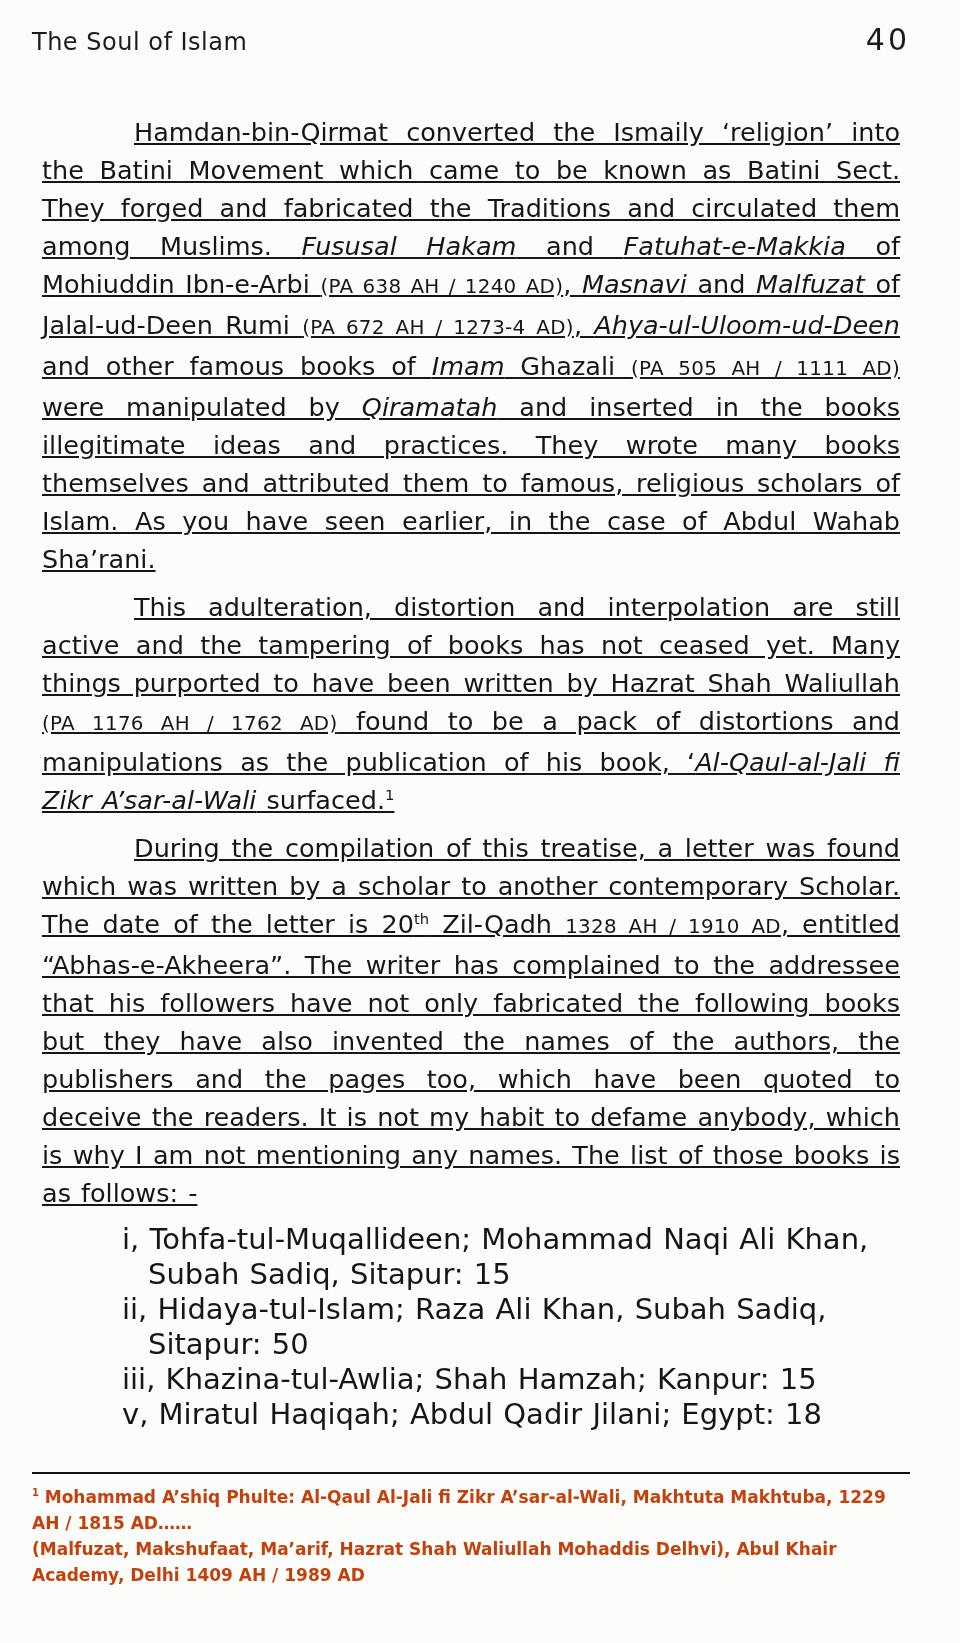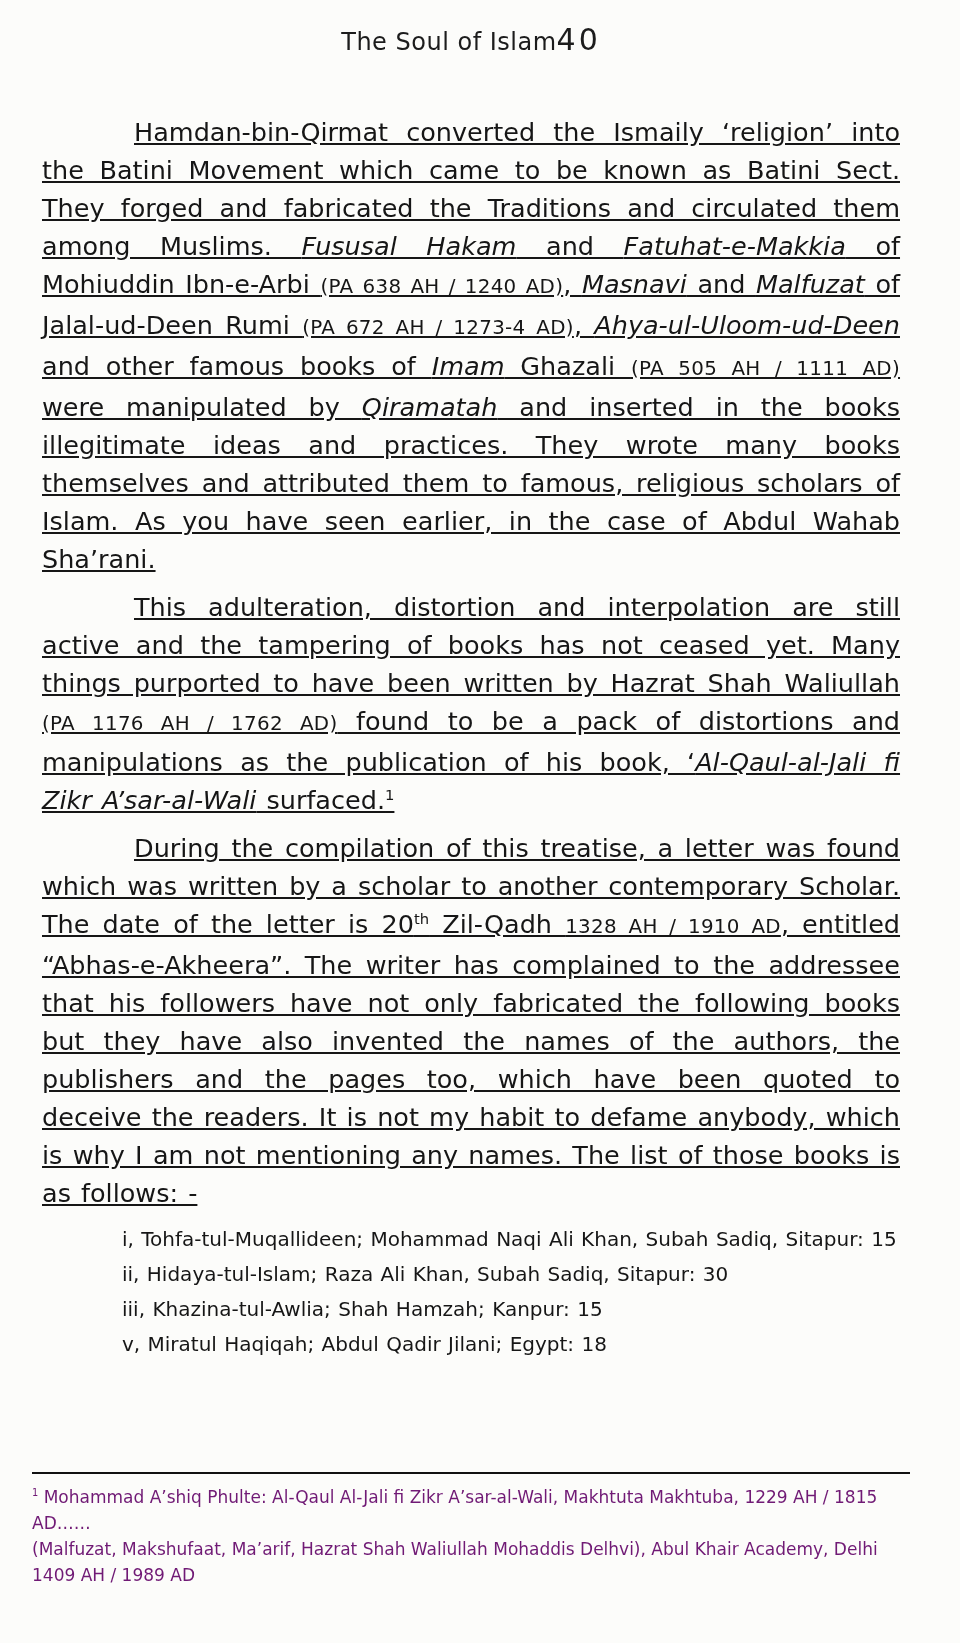--- a/index.html
+++ b/index.html
@@ -16,21 +16,21 @@
     color: #161616;
     font-family: "DejaVu Sans", "Liberation Sans", sans-serif;
     box-sizing: border-box;
     padding: 22px 50px 55px 32px;
     overflow: hidden;
     display: flex;
     flex-direction: column;
   }
   .page-header {
     display: flex;
-    justify-content: center;
+    justify-content: space-between;
     align-items: baseline;
     font-size: 24px;
     color: #1c1c1c;
   }
   .running-title { letter-spacing: 0.5px; }
   .page-number { letter-spacing: 3px; font-size: 30px; margin-right: 0; }
 
   .body-text {
     margin-top: 46px;
     font-size: 25.5px;
@@ -47,58 +47,59 @@
   .seg-i { font-style: italic; }
   .seg-s { font-size: 0.78em; letter-spacing: 0.3px; }
   sup.seg-sup {
     font-size: 0.58em;
     line-height: 0;
     vertical-align: super;
   }
 
   .book-list {
     margin: 10px 0 2px 90px;
-    font-size: 20px;
+    font-size: 29px;
     line-height: 35px;
     text-align: left;
     word-spacing: 1px;
   }
   .book-list-item {
     padding-left: 26px;
     text-indent: -26px;
   }
 
   .footnote-section {
     margin-top: auto;
     border-top: 2px solid #111;
     padding-top: 10px;
     font-size: 17px;
     line-height: 26px;
-    color: #701a75;
+    color: #c2410c;
+    font-weight: bold;
   }
   .footnote-line { margin: 0; }
 </style>
 </head>
 <body>
 
 <div class="page">
 
   <header class="page-header">
     <span class="running-title">The Soul of Islam</span>
     <span class="page-number">40</span>
   </header>
 
   <main class="body-text">
     <div id="content-blocks">
         <p class="para"><span class="seg-n">Hamdan-bin-Qirmat converted the Ismaily ‘religion’ into the Batini Movement which came to be known as Batini Sect. They forged and fabricated the Traditions and circulated them among Muslims. </span><span class="seg-i">Fususal Hakam</span><span class="seg-n"> and </span><span class="seg-i">Fatuhat-e-Makkia</span><span class="seg-n"> of Mohiuddin Ibn-e-Arbi </span><span class="seg-s">(PA 638 AH / 1240 AD)</span><span class="seg-n">, </span><span class="seg-i">Masnavi</span><span class="seg-n"> and </span><span class="seg-i">Malfuzat</span><span class="seg-n"> of Jalal-ud-Deen Rumi </span><span class="seg-s">(PA 672 AH / 1273-4 AD)</span><span class="seg-n">, </span><span class="seg-i">Ahya-ul-Uloom-ud-Deen</span><span class="seg-n"> and other famous books of </span><span class="seg-i">Imam</span><span class="seg-n"> Ghazali </span><span class="seg-s">(PA 505 AH / 1111 AD)</span><span class="seg-n"> were manipulated by </span><span class="seg-i">Qiramatah</span><span class="seg-n"> and inserted in the books illegitimate ideas and practices. They wrote many books themselves and attributed them to famous, religious scholars of Islam. As you have seen earlier, in the case of Abdul Wahab Sha’rani.</span></p>
         <p class="para"><span class="seg-n">This adulteration, distortion and interpolation are still active and the tampering of books has not ceased yet. Many things purported to have been written by Hazrat Shah Waliullah </span><span class="seg-s">(PA 1176 AH / 1762 AD)</span><span class="seg-n"> found to be a pack of distortions and manipulations as the publication of his book, ‘</span><span class="seg-i">Al-Qaul-al-Jali fi Zikr A’sar-al-Wali</span><span class="seg-n"> surfaced.</span><sup class="seg-sup">1</sup></p>
         <p class="para"><span class="seg-n">During the compilation of this treatise, a letter was found which was written by a scholar to another contemporary Scholar. The date of the letter is 20</span><sup class="seg-sup">th</sup><span class="seg-n"> Zil-Qadh </span><span class="seg-s">1328 AH / 1910 AD</span><span class="seg-n">, entitled “Abhas-e-Akheera”. The writer has complained to the addressee that his followers have not only fabricated the following books but they have also invented the names of the authors, the publishers and the pages too, which have been quoted to deceive the readers. It is not my habit to defame anybody, which is why I am not mentioning any names. The list of those books is as follows: -</span></p>
         <div class="book-list">
           <div class="book-list-item">i, Tohfa-tul-Muqallideen; Mohammad Naqi Ali Khan, Subah Sadiq, Sitapur: 15</div>
-          <div class="book-list-item">ii, Hidaya-tul-Islam; Raza Ali Khan, Subah Sadiq, Sitapur: 30</div>
+          <div class="book-list-item">ii, Hidaya-tul-Islam; Raza Ali Khan, Subah Sadiq, Sitapur: 50</div>
           <div class="book-list-item">iii, Khazina-tul-Awlia; Shah Hamzah; Kanpur: 15</div>
           <div class="book-list-item">v, Miratul Haqiqah; Abdul Qadir Jilani; Egypt: 18</div>
         </div>
       </div>
   </main>
 
   <footer class="footnote-section">
     <div id="footnote-text">
         <p class="footnote-line"><sup class="seg-sup">1</sup><span class="seg-n"> Mohammad A’shiq Phulte: Al-Qaul Al-Jali fi Zikr A’sar-al-Wali, Makhtuta Makhtuba, 1229 AH / 1815 AD……</span></p>
         <p class="footnote-line"><span class="seg-n">(Malfuzat, Makshufaat, Ma’arif, Hazrat Shah Waliullah Mohaddis Delhvi), Abul Khair Academy, Delhi 1409 AH / 1989 AD</span></p>

